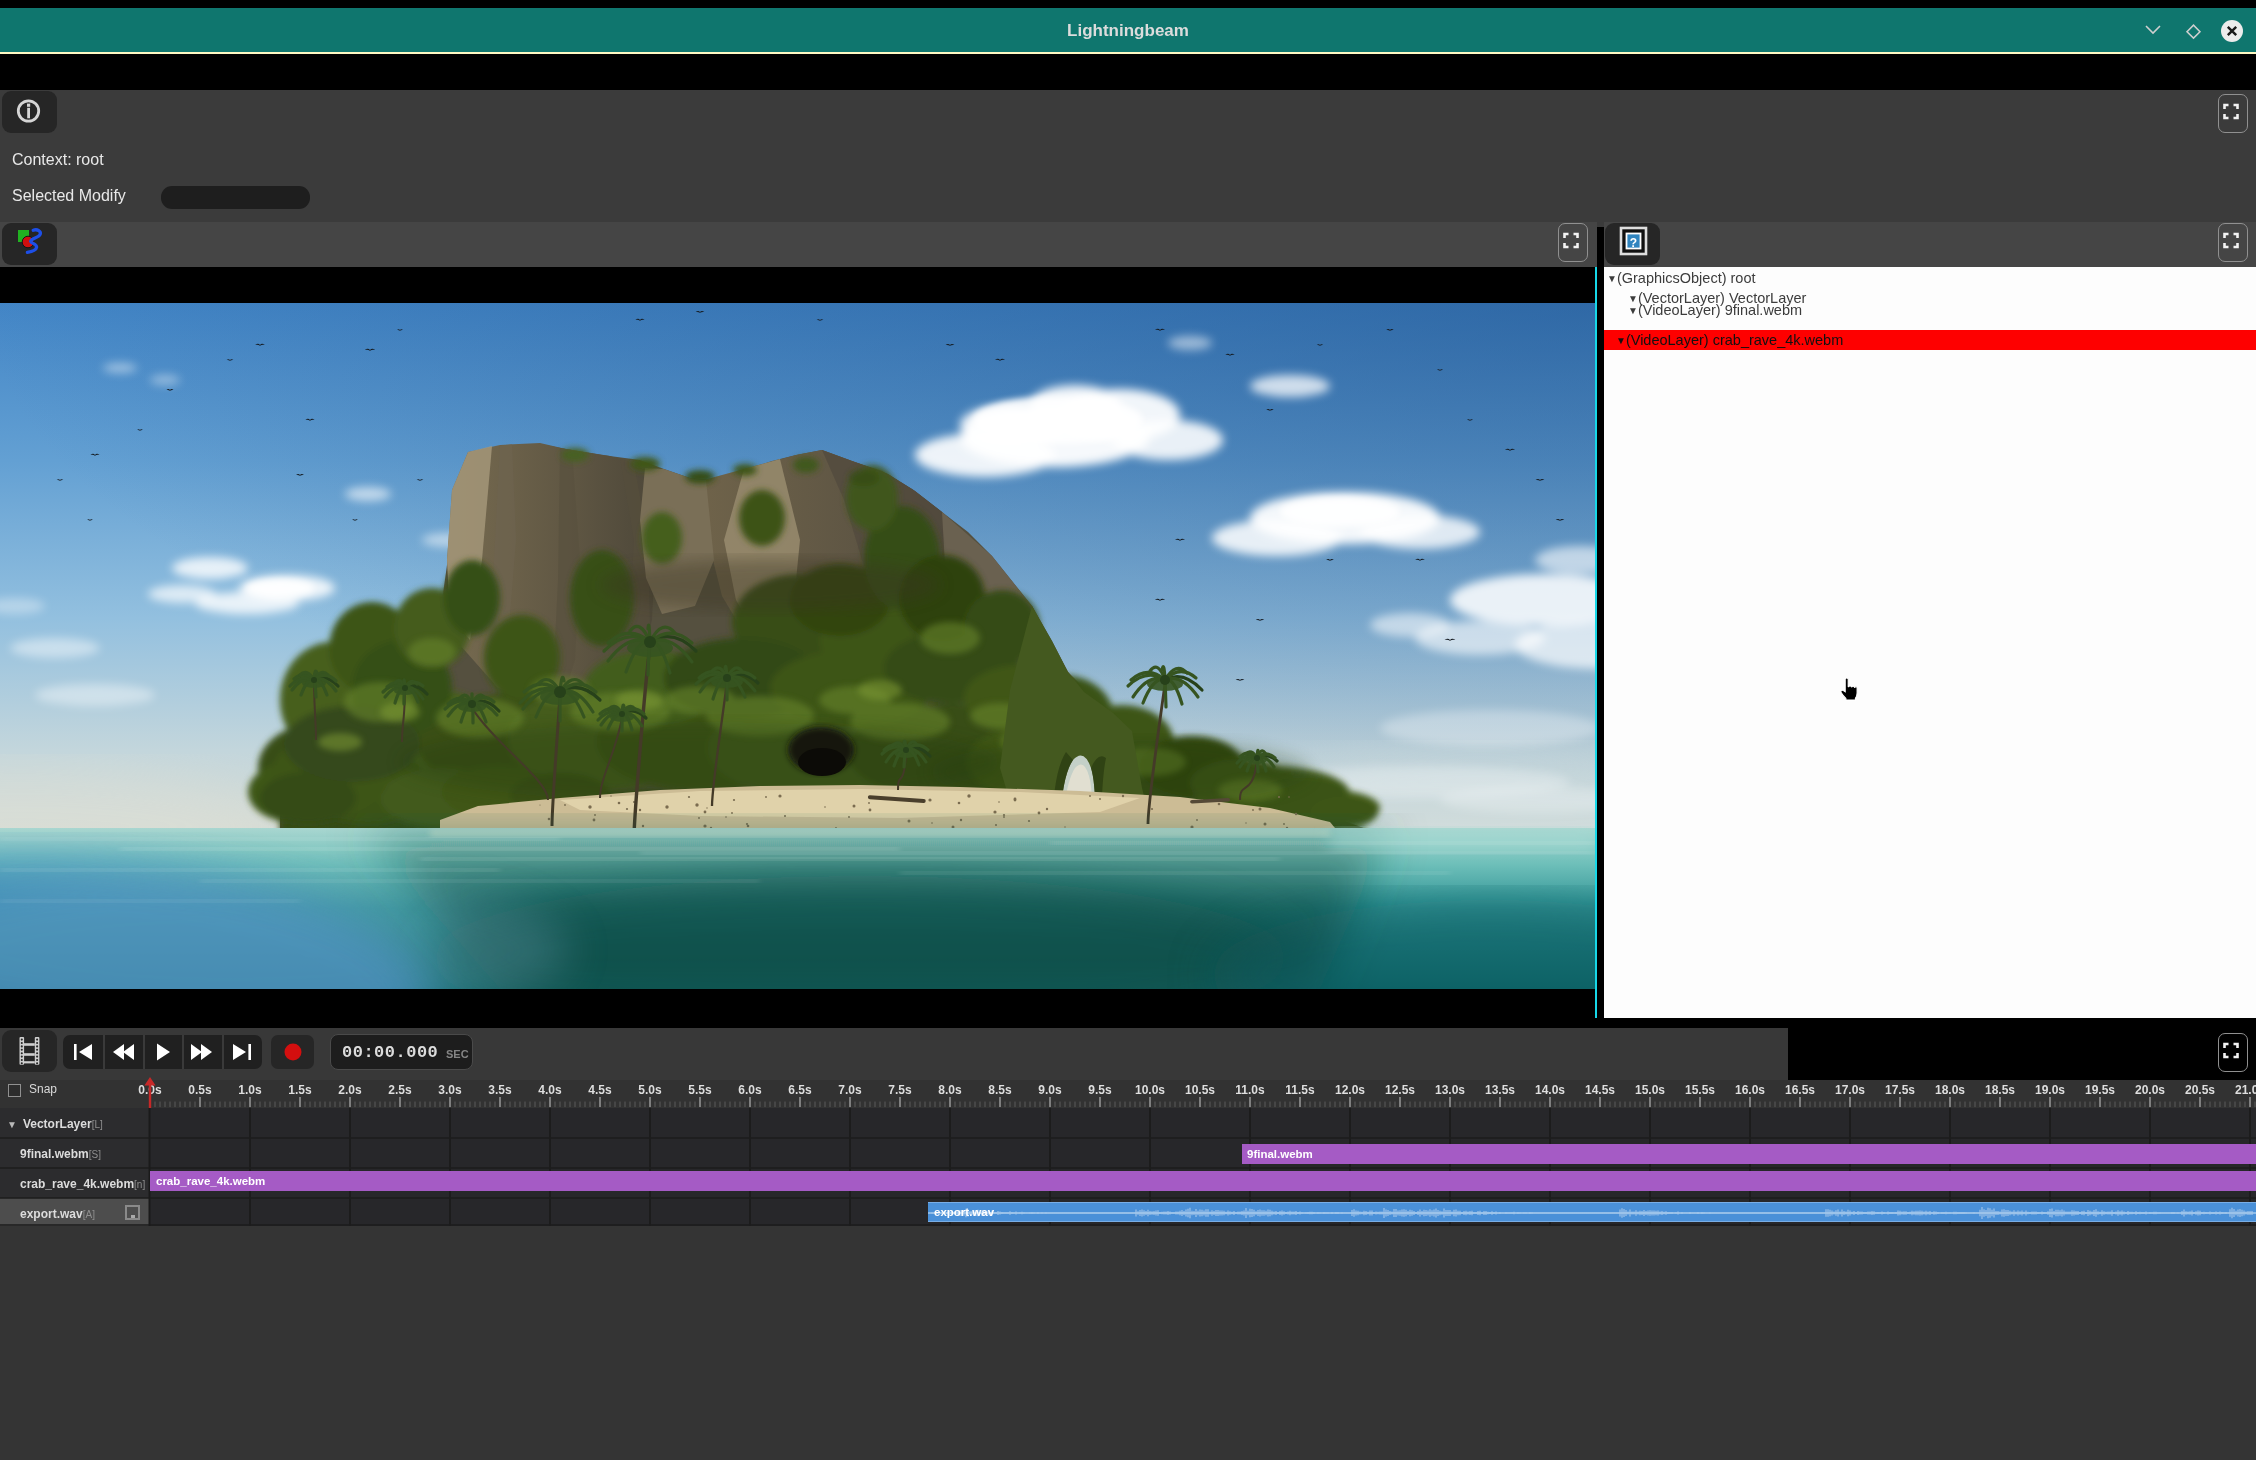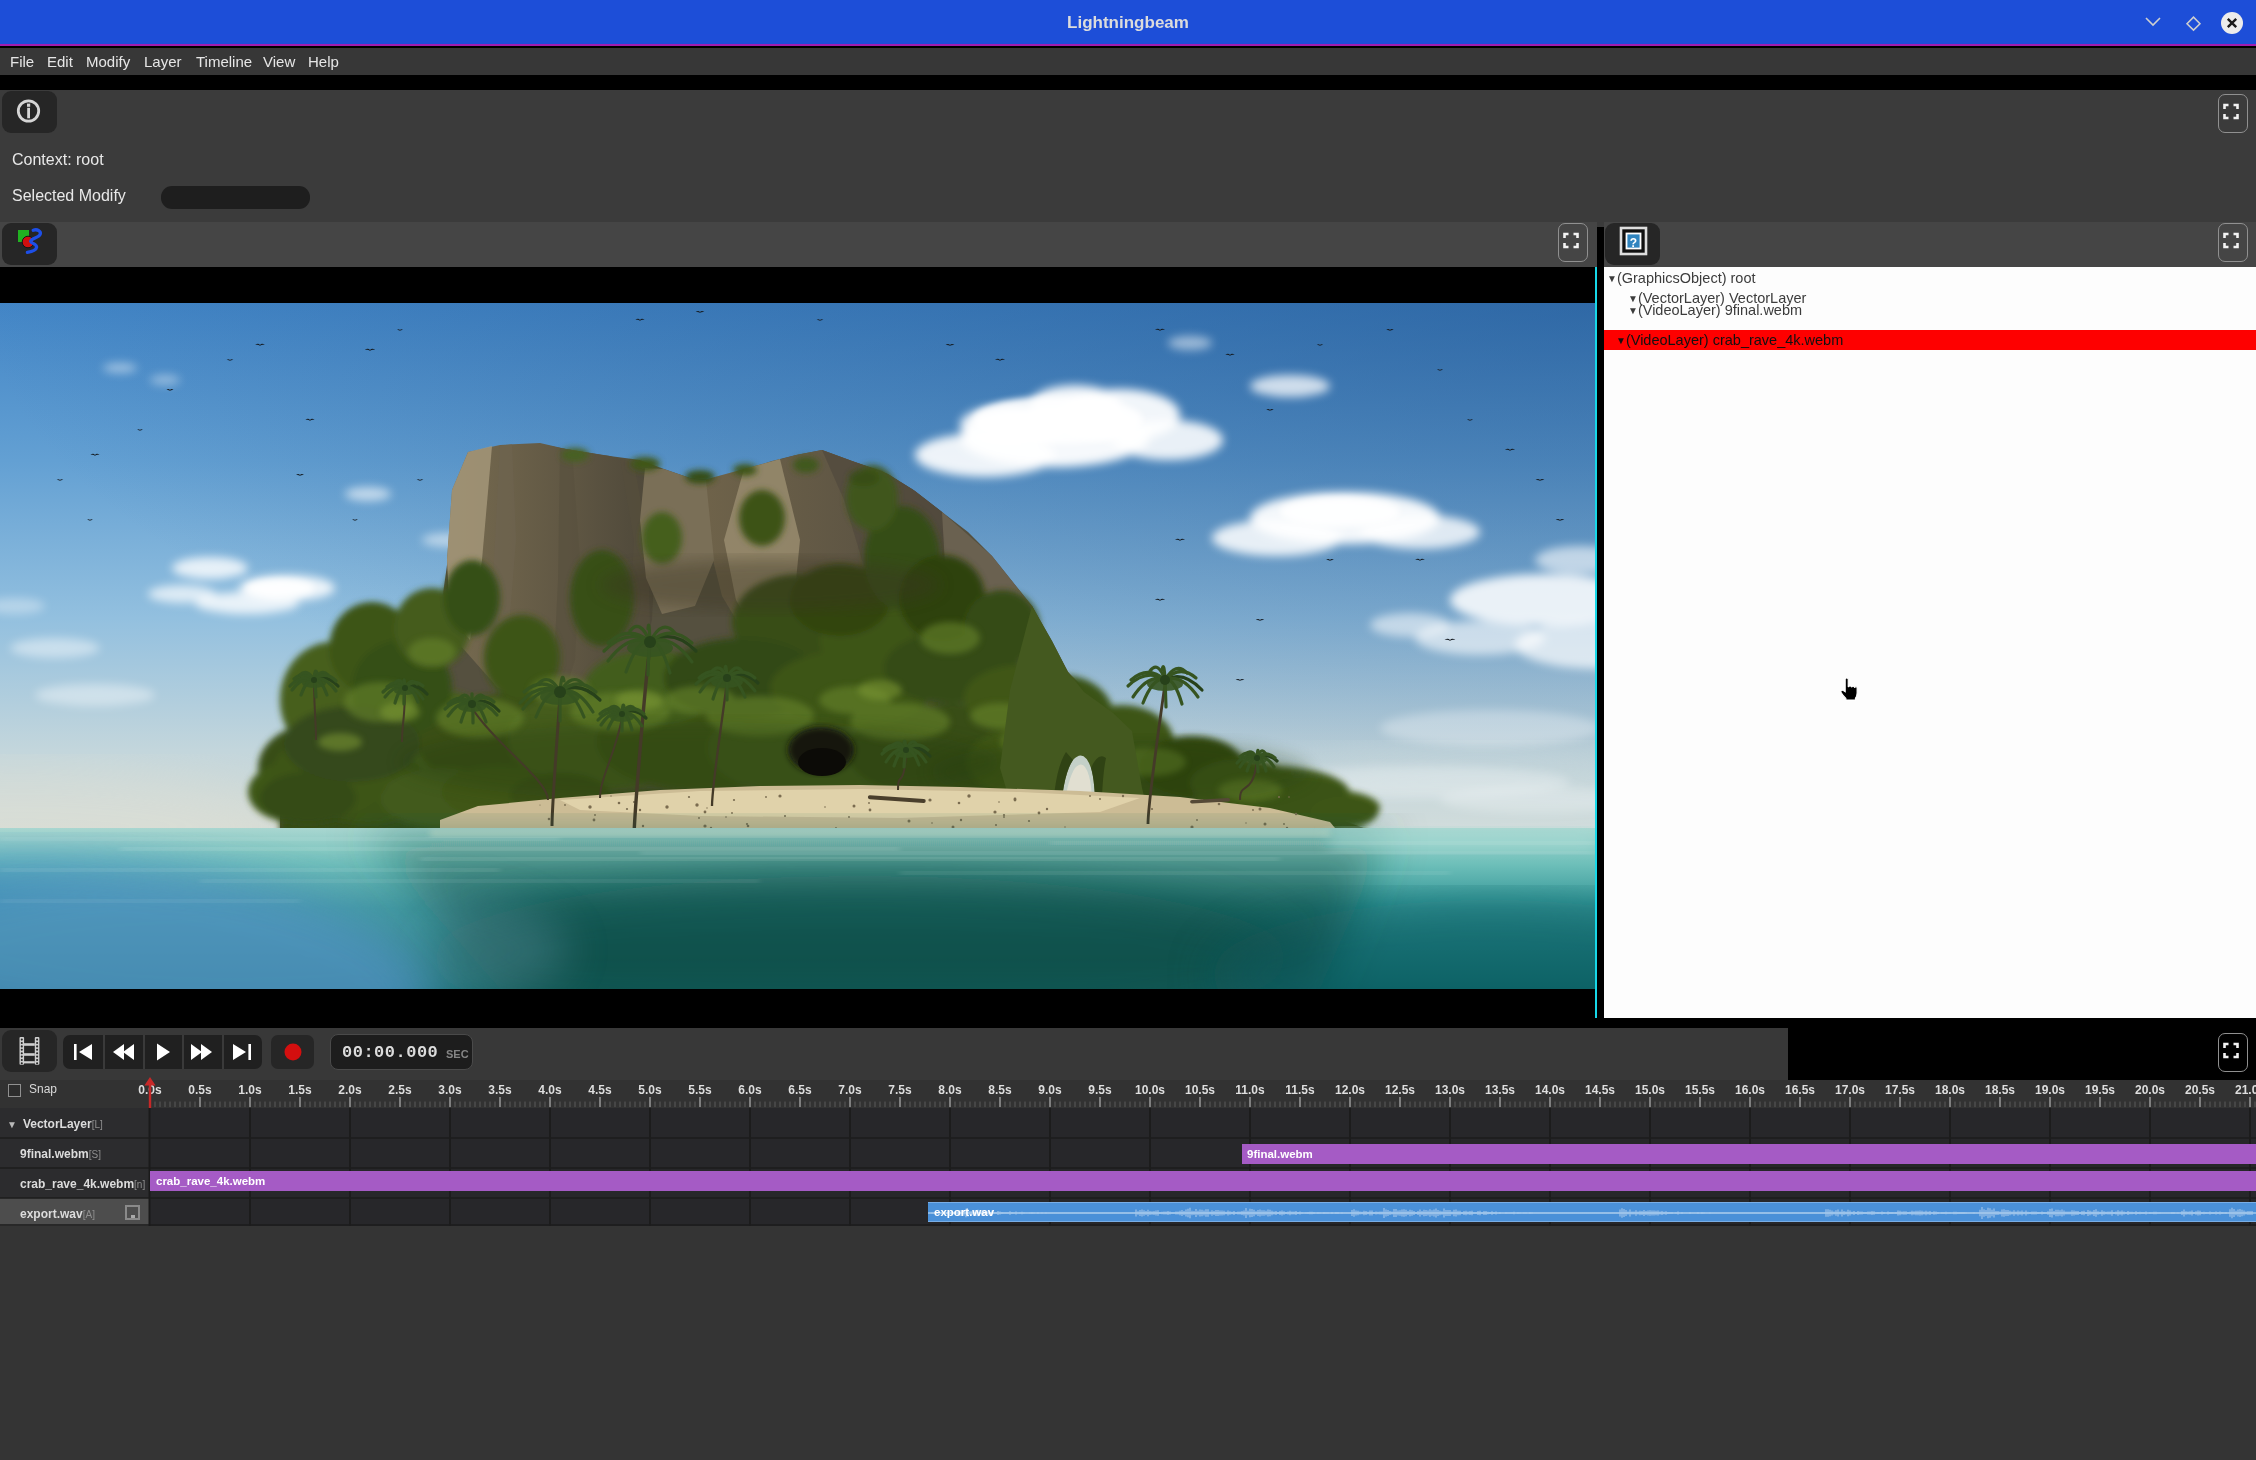--- a/index.html
+++ b/index.html
@@ -1,42 +1,33 @@
 <!DOCTYPE html>
 <html><head><meta charset="utf-8">
 <style>
 *{margin:0;padding:0;box-sizing:border-box}
 html,body{width:2256px;height:1460px;background:#000;overflow:hidden;
 font-family:"Liberation Sans",sans-serif;-webkit-font-smoothing:antialiased}
 .abs{position:absolute}
 </style></head>
 <body>
 <div class="abs" style="left:0;top:0;width:2256px;height:1460px">
-<div class="abs" style="left:0;top:0;width:2256px;height:46px;background:#1d4ed8;border-bottom:2px solid #a21caf">
+<div class="abs" style="left:0;top:8px;width:2256px;height:46px;background:#0f766e;border-bottom:2px solid #fef9c3">
 <div class="abs" style="left:0;top:0;width:2256px;height:46px;line-height:46px;text-align:center;color:#dcdcdc;font-size:17px;font-weight:bold">Lightningbeam</div>
 <svg class="abs" style="left:2144px;top:16px" width="18" height="12" viewBox="0 0 18 12">
         <polyline points="2,2 9,9 16,2" fill="none" stroke="#cfcfcf" stroke-width="1.6"></polyline>
       </svg>
 <svg class="abs" style="left:2184px;top:14px" width="19" height="19" viewBox="0 0 19 19">
         <rect x="5" y="5" width="9.2" height="9.2" fill="none" stroke="#cfcfcf" stroke-width="1.5" transform="rotate(45 9.5 9.5)"></rect>
       </svg>
 <svg class="abs" style="left:2220px;top:11px" width="24" height="24" viewBox="0 0 24 24">
         <circle cx="12" cy="12" r="11" fill="#ececec"></circle>
         <path d="M 7.8 7.8 L 16.2 16.2 M 16.2 7.8 L 7.8 16.2" stroke="#1a1a1a" stroke-width="2.4"></path>
       </svg>
 </div>
-    <div class="abs" style="left:0;top:48px;width:2256px;height:27px;background:#373737">
-      <div class="abs" style="left:10px;top:0;height:27px;line-height:27px;color:#e6e6e6;font-size:15px">File</div>
-      <div class="abs" style="left:47px;top:0;height:27px;line-height:27px;color:#e6e6e6;font-size:15px">Edit</div>
-      <div class="abs" style="left:86px;top:0;height:27px;line-height:27px;color:#e6e6e6;font-size:15px">Modify</div>
-      <div class="abs" style="left:144px;top:0;height:27px;line-height:27px;color:#e6e6e6;font-size:15px">Layer</div>
-      <div class="abs" style="left:196px;top:0;height:27px;line-height:27px;color:#e6e6e6;font-size:15px">Timeline</div>
-      <div class="abs" style="left:263px;top:0;height:27px;line-height:27px;color:#e6e6e6;font-size:15px">View</div>
-      <div class="abs" style="left:308px;top:0;height:27px;line-height:27px;color:#e6e6e6;font-size:15px">Help</div>
-    </div>
     <div class="abs" style="left:0;top:90px;width:2256px;height:137px;background:#3b3b3b">
       <div class="abs" style="left:2px;top:1px;width:55px;height:42px;background:#262626;border-radius:9px">
 <svg width="55" height="42" viewBox="0 0 55 42">
           <g stroke="#d5d5d5" fill="none">
             <circle cx="26.5" cy="20" r="10.2" stroke-width="2.8"></circle>
           </g>
 <rect x="25.2" y="16.8" width="2.8" height="10.5" fill="#d5d5d5"></rect>
           <rect x="25" y="12.6" width="3.2" height="3.2" fill="#d5d5d5"></rect>
         </svg>
 </div>

